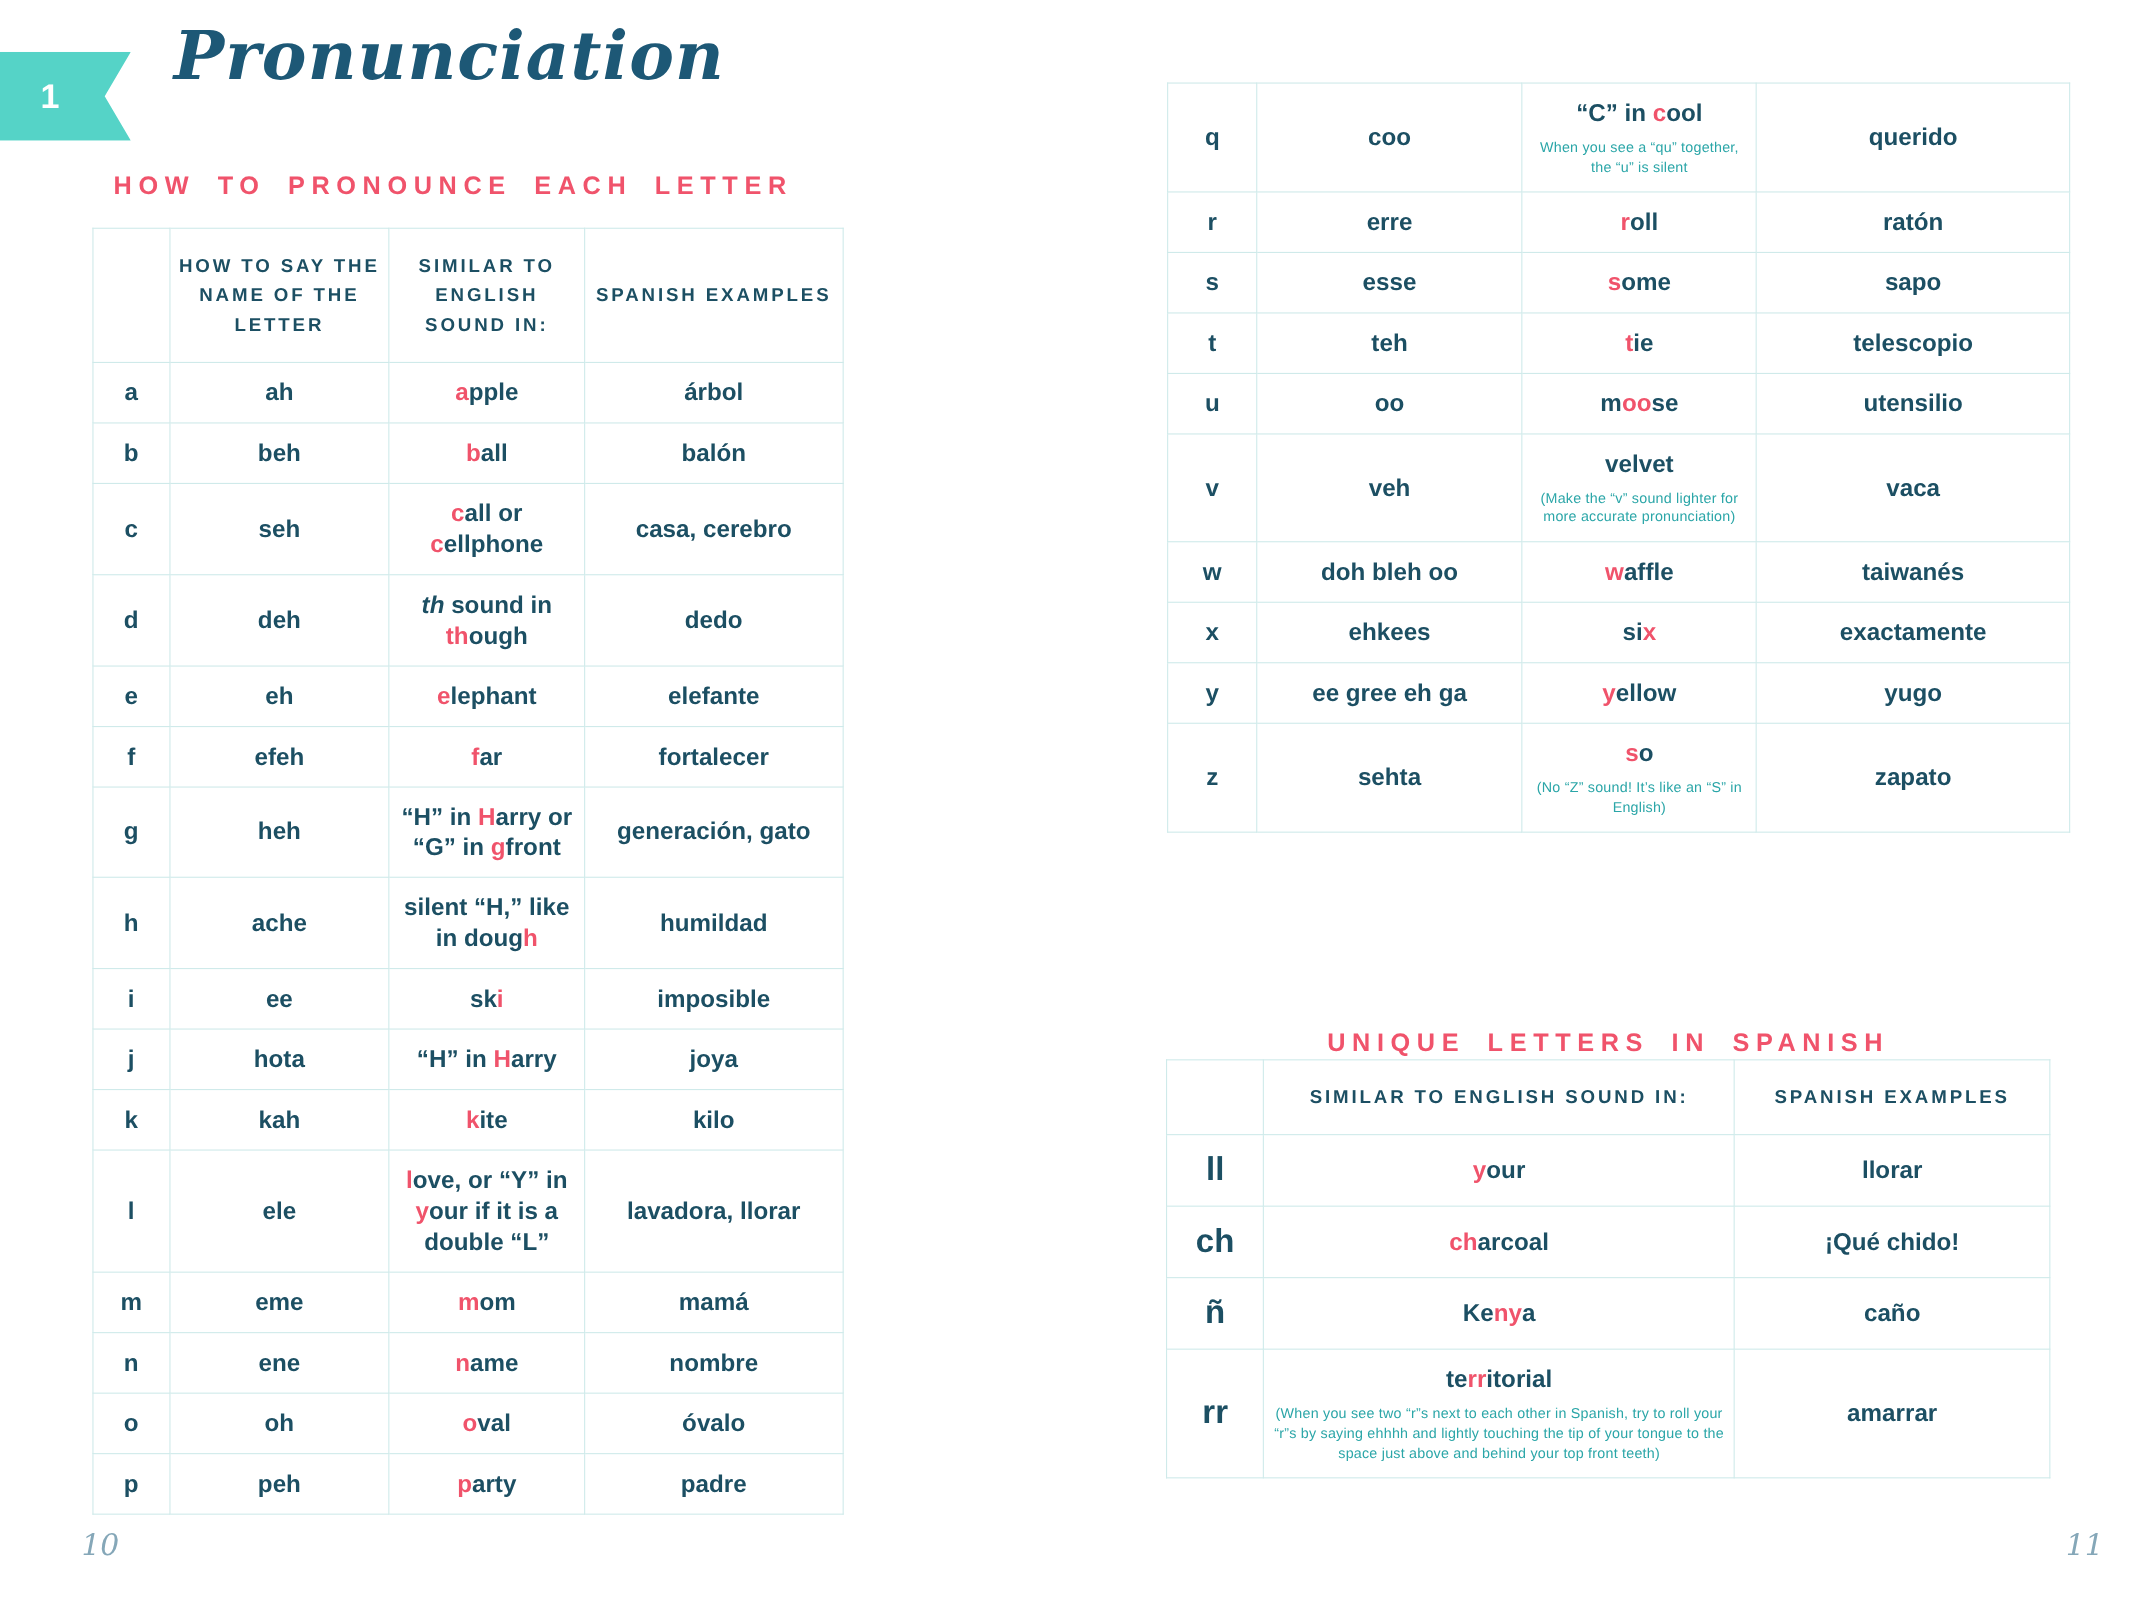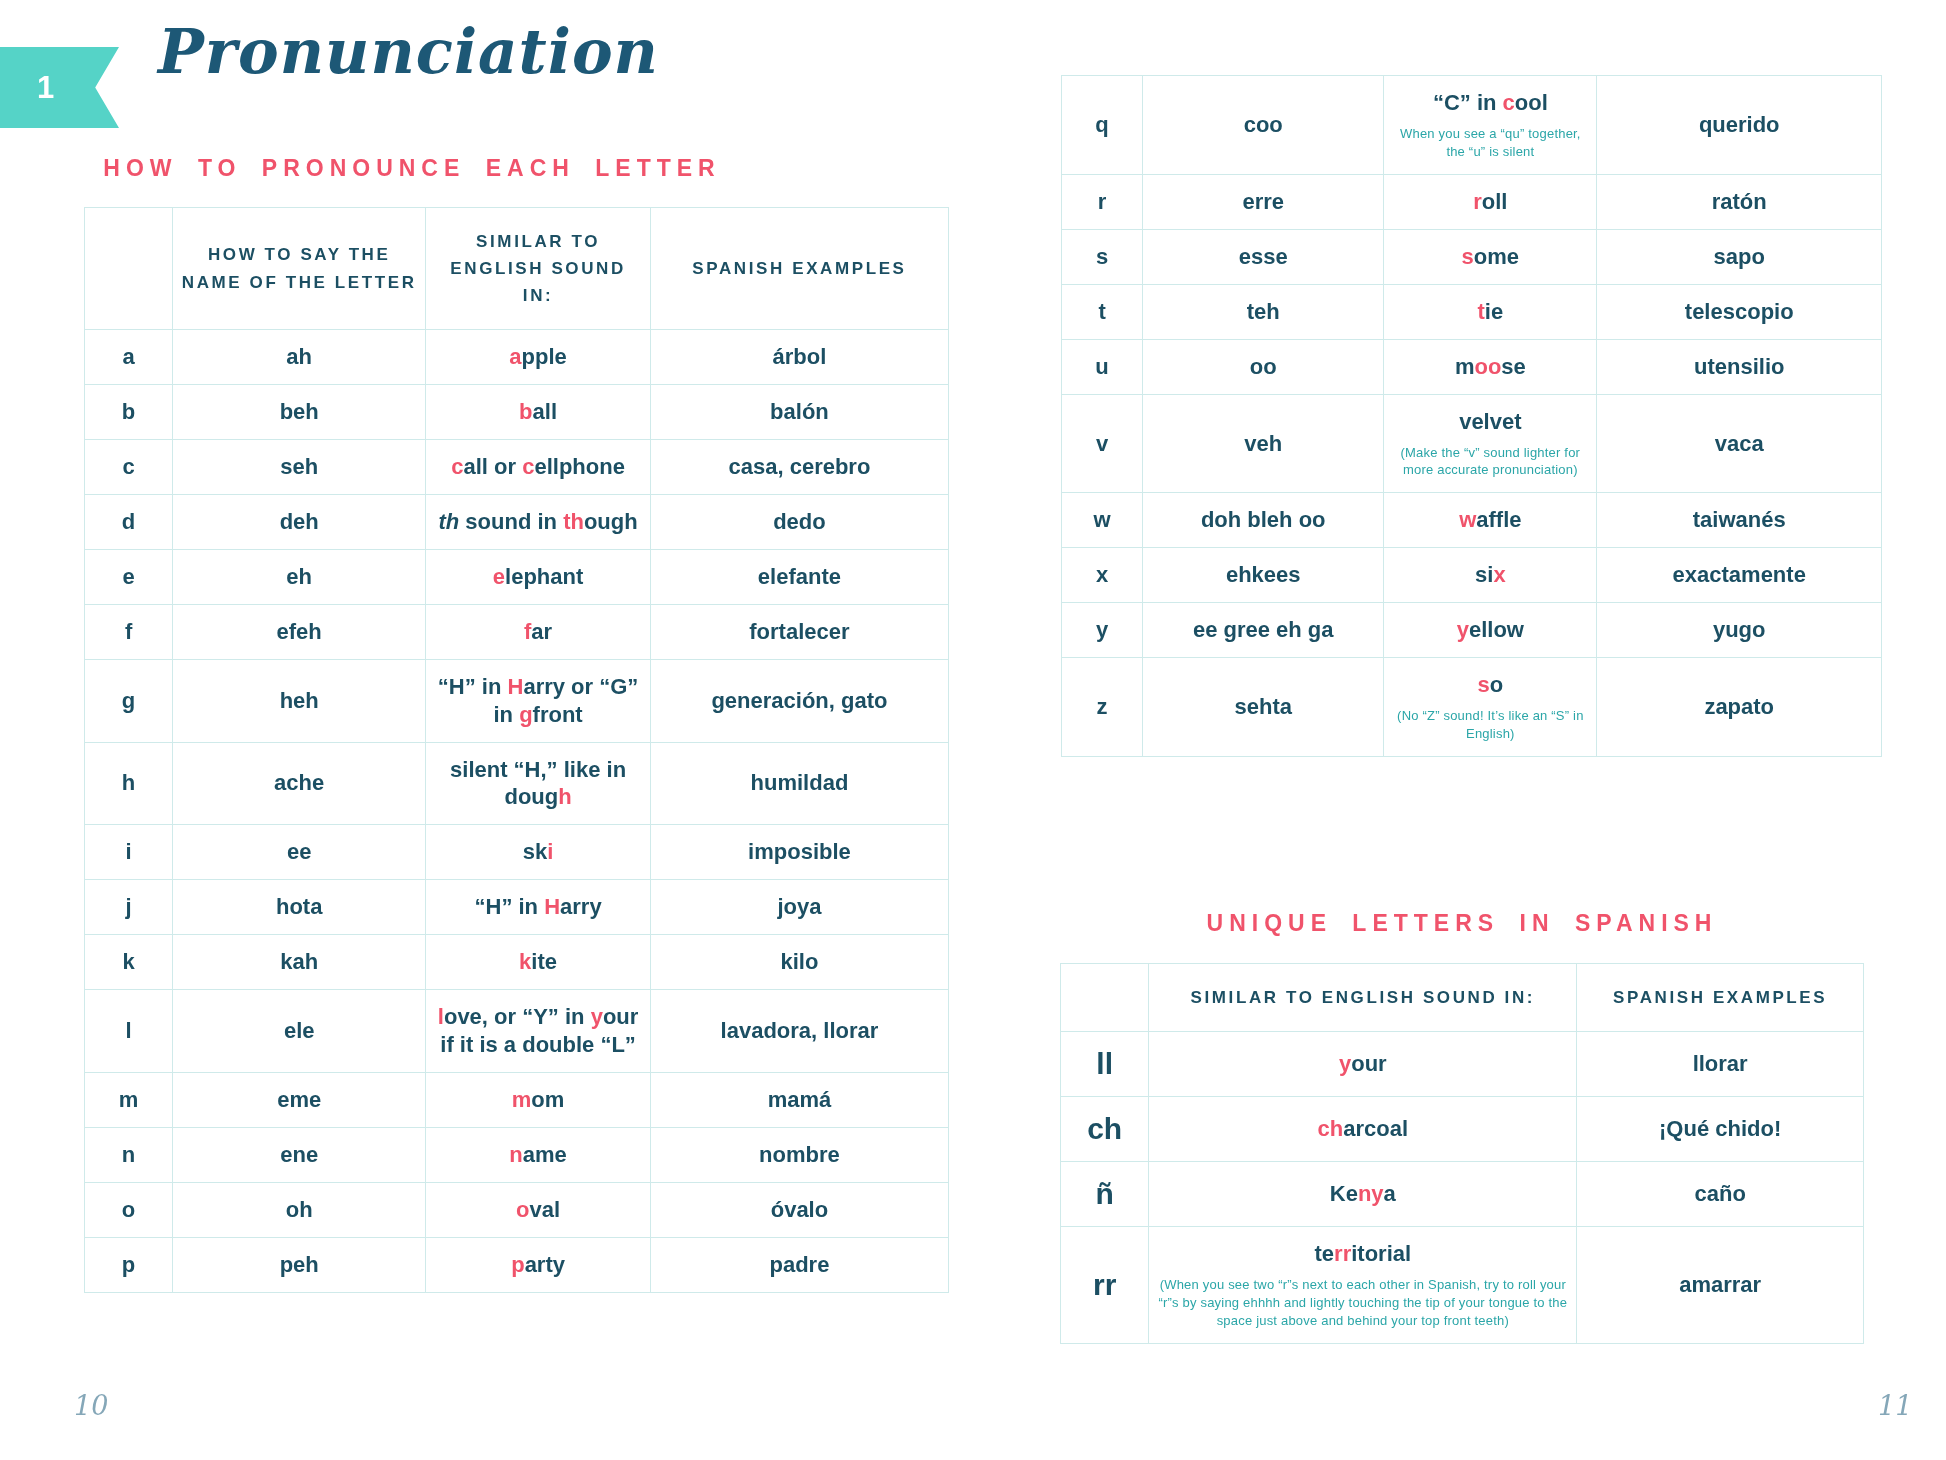--- a/index.html
+++ b/index.html
@@ -31,30 +31,30 @@
     font-family:"DejaVu Serif",serif;font-style:italic;font-weight:700;
     font-size:61px;color:#1d5876;letter-spacing:1px;white-space:nowrap;
   }
   
   .heading{
     position:absolute;text-align:center;color:var(--pink);
     font-size:23px;font-weight:700;letter-spacing:6px;word-spacing:8px;
     white-space:nowrap;
   }
   .heading-left{left:84px;top:155px;width:632px;margin-left:12px;}
-  .heading-unique{left:1060px;top:910px;width:804px;}
+  .heading-unique{left:1060px;top:934px;width:804px;}
   
   table.tbl{border-collapse:collapse;table-layout:fixed;position:absolute;background:#fff;}
   .tbl td,.tbl th{border:1px solid var(--border);text-align:center;vertical-align:middle;}
   .tbl th{
     font-size:17px;font-weight:700;letter-spacing:2.6px;line-height:1.6;
     color:var(--dark);padding:10px 8px;
   }
   .tbl td{padding:13px 8px;font-size:22px;font-weight:700;line-height:1.27;color:var(--dark);}
-  .tbl-left{left:84px;top:207px;width:865px;}
+  .tbl-left{left:84px;top:207px;width:683px;}
   .tbl-left thead tr{height:122px;}
   .tbl-right{left:1061px;top:75px;width:821px;}
   .tbl-unique{left:1060px;top:963px;width:804px;}
   .tbl-unique thead tr{height:68px;}
   .cell-letter{color:var(--pink);font-size:33px;font-weight:700;}
   .tbl-unique .cell-letter{font-size:30px;}
   .sound-main{font-size:22px;font-weight:700;color:var(--dark);line-height:1.27;}
   .note{
     margin-top:8px;color:var(--teal-note);
     font-size:13px;font-weight:400;letter-spacing:0.2px;line-height:1.38;

